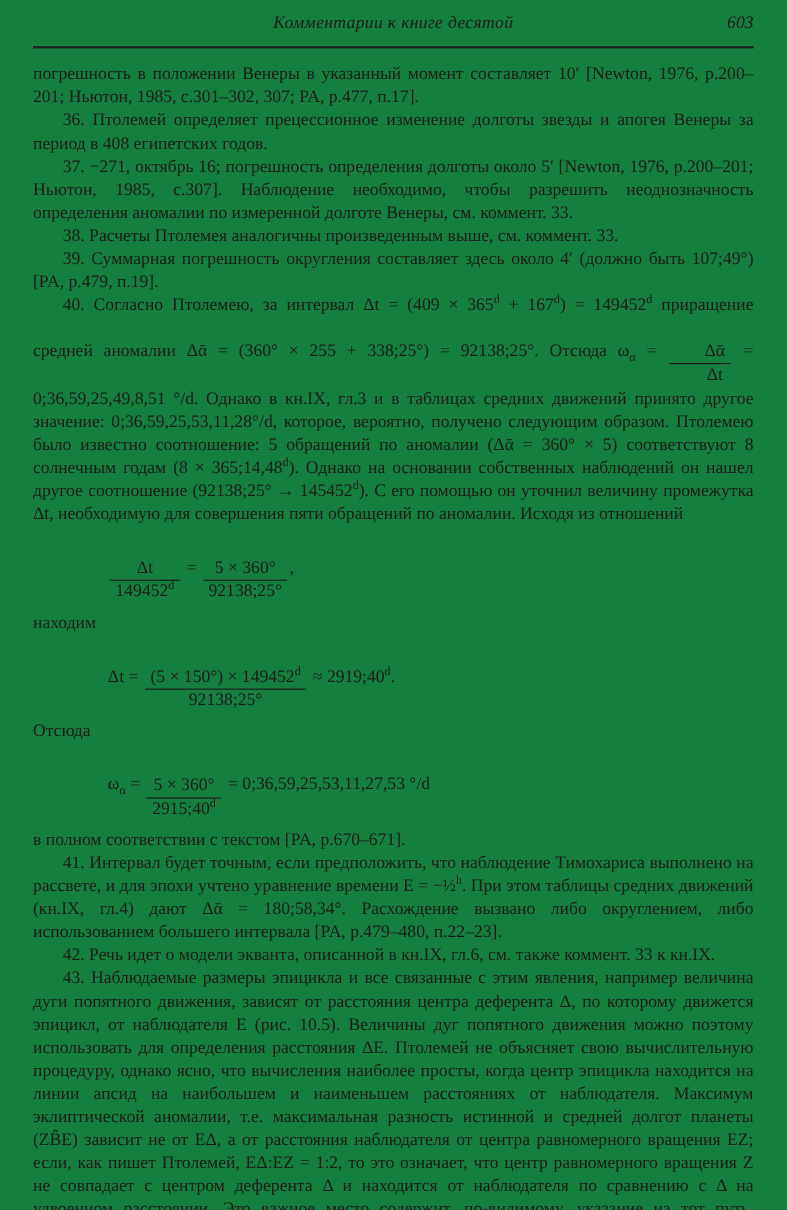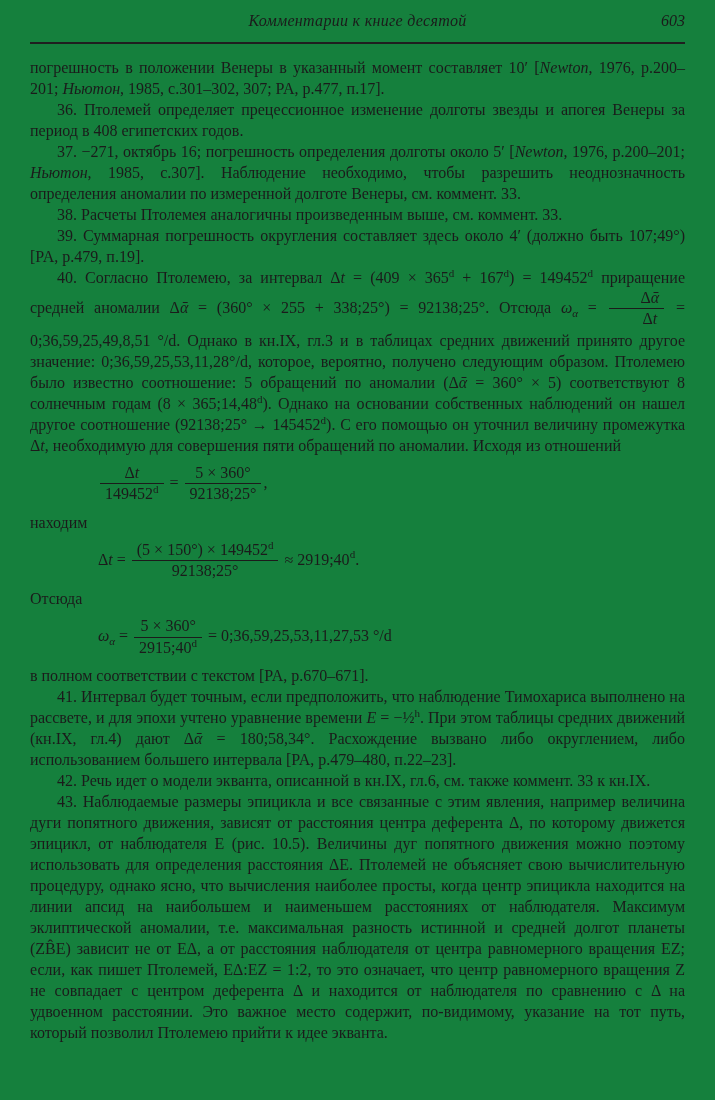--- a/index.html
+++ b/index.html
@@ -53,38 +53,39 @@
   .para.indent {
     text-indent: 27px;
   }
   .formula {
     margin: 7px 0 7px 68px;
     text-align: left;
     text-indent: 0;
     line-height: 1.2;
     white-space: nowrap;
   }
-  .it { font-style: italic; }
+  .it { }
   sup, sub {
     font-size: 11px;
     line-height: 0;
   }
   sup { vertical-align: super; }
   sub { vertical-align: sub; }
   .frac {
     display: inline-block;
     vertical-align: middle;
     text-align: center;
     line-height: 1.15;
     margin: 1px 2px;
   }
   .frac .num {
     display: block;
     border-bottom: 1.5px solid #1b1b1b;
     padding: 0 5px 1px 5px;
+    margin-top: 22px;
   }
   .frac .den {
     display: block;
     padding: 1px 5px 0 5px;
   }
 </style>
 </head>
 <body>
 
 <div class="page">

